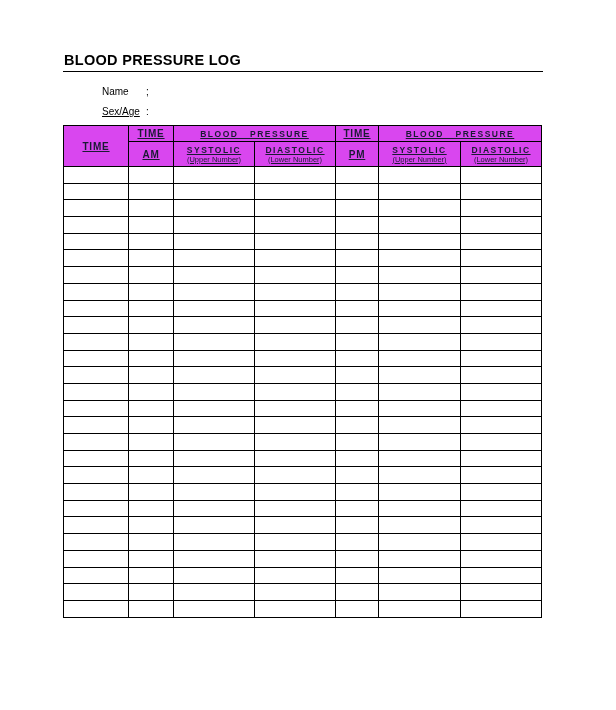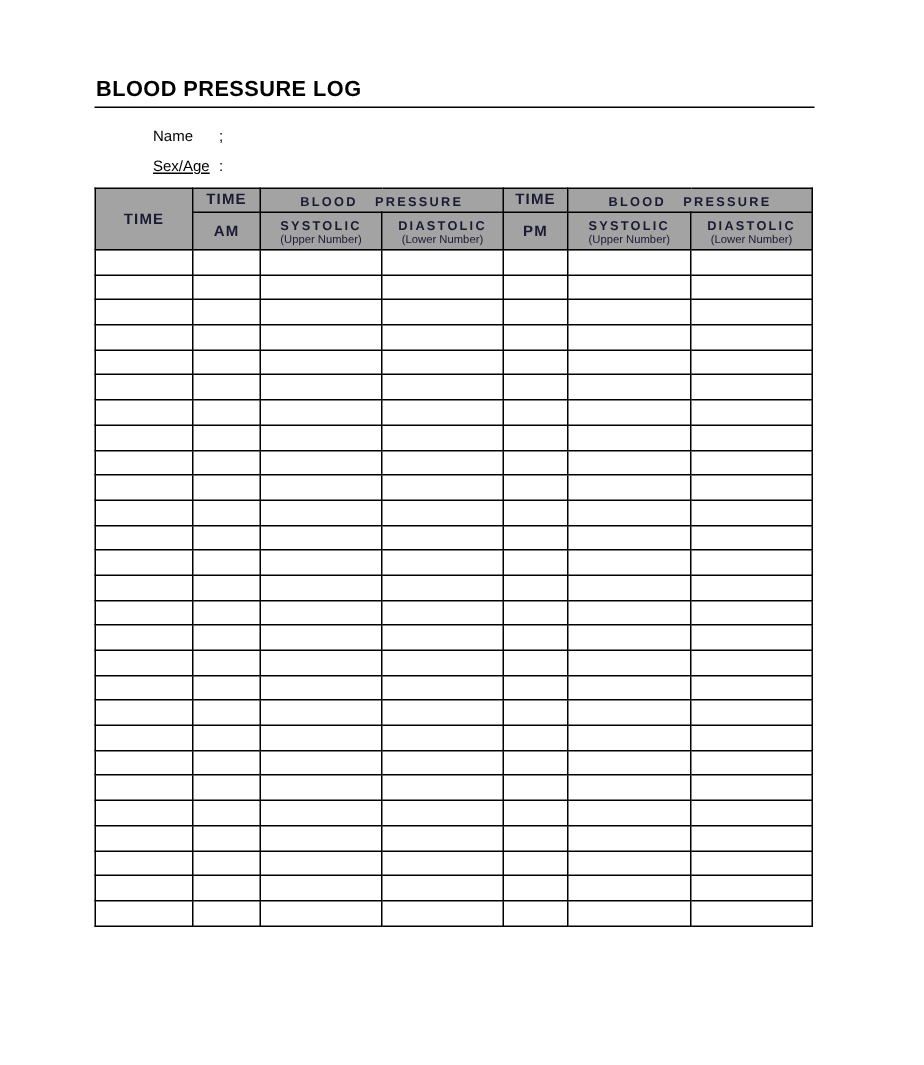--- a/index.html
+++ b/index.html
@@ -3,21 +3,21 @@
 <meta charset="utf-8">
 <style>
   html, body { margin:0; padding:0; background:#ffffff; }
   body { width:616px; height:710px; position:relative; font-family:"Liberation Sans", sans-serif; color:#000; }
   .title { position:absolute; left:64px; top:52px; font-size:14.5px; font-weight:bold; letter-spacing:0.3px; }
   .rule { position:absolute; left:63px; top:71px; width:480px; height:0; border-top:1px solid #000; }
   .field { position:absolute; left:64px; font-size:10px;margin-left:38px; }
   .field .colon { position:absolute; }
   table.log { position:absolute; left:63px; top:125px; border-collapse:collapse; table-layout:fixed; }
   table.log td, table.log th { border:1px solid #000; padding:0; }
-  .hdr { background:#a3a3a3; color:#1a1a33; font-weight:bold; text-align:center; }
+  .hdr { background:#d946ef; color:#1a1a33; font-weight:bold; text-align:center;text-decoration:underline; }
   .hdr-big { font-size:10px; letter-spacing:0.8px; }
   .hdr-small { font-size:8.5px; letter-spacing:1.5px; font-family:"Liberation Sans", sans-serif; }
   .sub { display:block; font-size:7.5px; font-weight:normal; letter-spacing:0; line-height:9px; }
   .row td { height:15.7px; }
 </style>
 </head>
 <body>
 
 <div class="title">BLOOD PRESSURE LOG</div>
 <div class="rule"></div>

